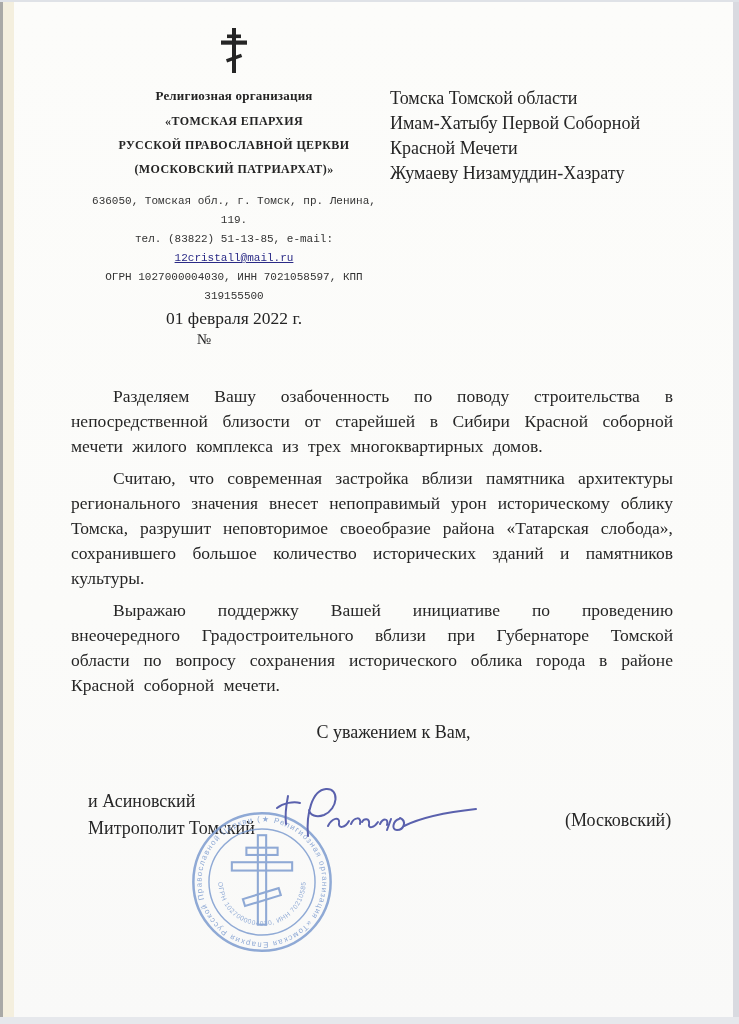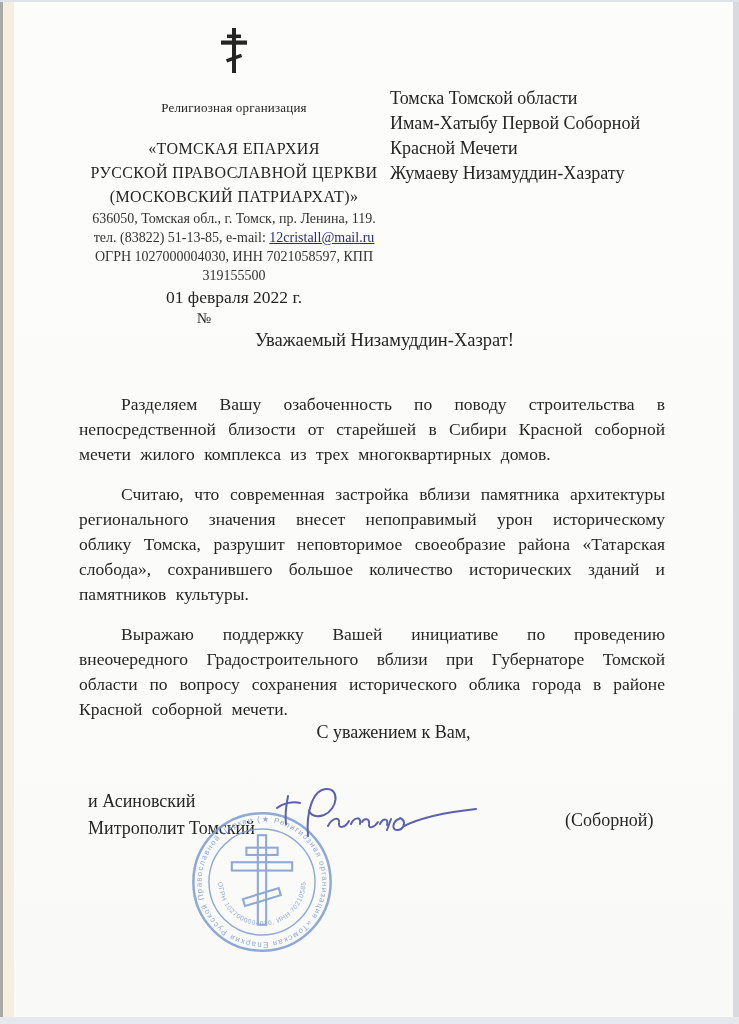--- a/index.html
+++ b/index.html
@@ -22,23 +22,23 @@
   .edge-right{right:0;top:0;width:6px;height:1024px;background:#d9dae0;}
   .edge-top{left:0;top:0;width:739px;height:2px;background:#dfe2e7;}
   .edge-bottom{left:0;bottom:0;width:739px;height:7px;background:#e6e8ec;}
 
   
   .letterhead{
     position:absolute;left:88px;top:22px;width:292px;
     text-align:center;color:#242424;
   }
   .lh-cross{display:inline-block;margin-top:4px;}
-  .org-type{margin-top:20px;font-weight:normal;font-size:13px;letter-spacing:.2px;}
-  .org-name{margin-top:21px;font-weight:normal;font-size:16px;line-height:24px;letter-spacing:.4px;}
-  .contact{font-family:Liberation Serif, serif;font-size:14px;line-height:19px;margin-top:0;color:#333;}
+  .org-type{margin-top:8px;font-weight:bold;font-size:13px;letter-spacing:.2px;}
+  .org-name{margin-top:5px;font-weight:bold;font-size:12px;line-height:24px;letter-spacing:.4px;}
+  .contact{font-family:Liberation Mono, monospace;font-size:11px;line-height:19px;margin-top:11px;color:#333;}
   .contact a{color:#2a2a86;text-decoration:underline;cursor:pointer;}
   .lh-date{margin-top:2px;font-size:17.5px;}
   .lh-number{margin-top:2px;font-size:15px;padding-right:60px;}
 
   
   .addressee{
     position:absolute;left:390px;top:86px;width:310px;
     font-size:18px;line-height:25px;color:#252525;
   }
 
@@ -46,21 +46,21 @@
     position:absolute;left:0;top:330px;width:739px;
     text-align:center;font-size:18.5px;padding-left:30px;box-sizing:border-box;
     color:#262626;
   }
 
   .body-text{
     position:absolute;left:63px;top:376px;width:618px;
     font-size:17.5px;line-height:24.8px;text-align:justify;
     word-spacing:5px;color:#262626;
   }
-  .body-text p{margin:16px;text-indent:42px;}
+  .body-text p{margin:8px;text-indent:42px;}
 
   .closing{
     position:absolute;left:0;top:722px;width:739px;text-align:center;
     padding-left:48px;box-sizing:border-box;font-size:18px;color:#262626;
   }
 
   .signer-title{
     position:absolute;left:88px;top:788px;font-size:18px;line-height:27px;color:#262626;
   }
   .signer-name{
@@ -106,35 +106,34 @@
     <div class="lh-number">№</div>
   </div>
 
   <div class="addressee">
     <div>Томска Томской области</div>
     <div>Имам-Хатыбу Первой Соборной</div>
     <div>Красной Мечети</div>
     <div>Жумаеву Низамуддин-Хазрату</div>
   </div>
 
-  <div class="salutation">Уважаемый Низамуддин-Хазрат!</div>
 
   <div class="body-text">
     <p>Разделяем Вашу озабоченность по поводу строительства в непосредственной близости от старейшей в Сибири Красной соборной мечети жилого комплекса из трех многоквартирных домов.</p>
     <p>Считаю, что современная застройка вблизи памятника архитектуры регионального значения внесет непоправимый урон историческому облику Томска, разрушит неповторимое своеобразие района «Татарская слобода», сохранившего большое количество исторических зданий и памятников культуры.</p>
     <p>Выражаю поддержку Вашей инициативе по проведению внеочередного Градостроительного вблизи при Губернаторе Томской области по вопросу сохранения исторического облика города в районе Красной соборной мечети.</p>
   </div>
 
   <div class="closing">С уважением к Вам,</div>
 
   <div class="signer-title">
     <div>и Асиновский</div>
     <div>Митрополит Томский</div>
   </div>
-  <div class="signer-name">(Соборной)</div>
+  <div class="signer-name">(Московский)</div>
 
   <svg class="stamp-svg" width="156" height="156" viewBox="0 0 150 150">
     <defs>
       <path id="ring-a" d="M 75 17 A 58 58 0 1 1 74.95 17"></path>
       <path id="ring-b" d="M 33 75 A 42 42 0 0 0 117 75"></path>
     </defs>
     <g stroke="#7d9ccf" fill="none">
       <circle cx="75" cy="75" r="66" stroke-width="2.4"></circle>
       <circle cx="75" cy="75" r="51" stroke-width="1.4"></circle>
 

